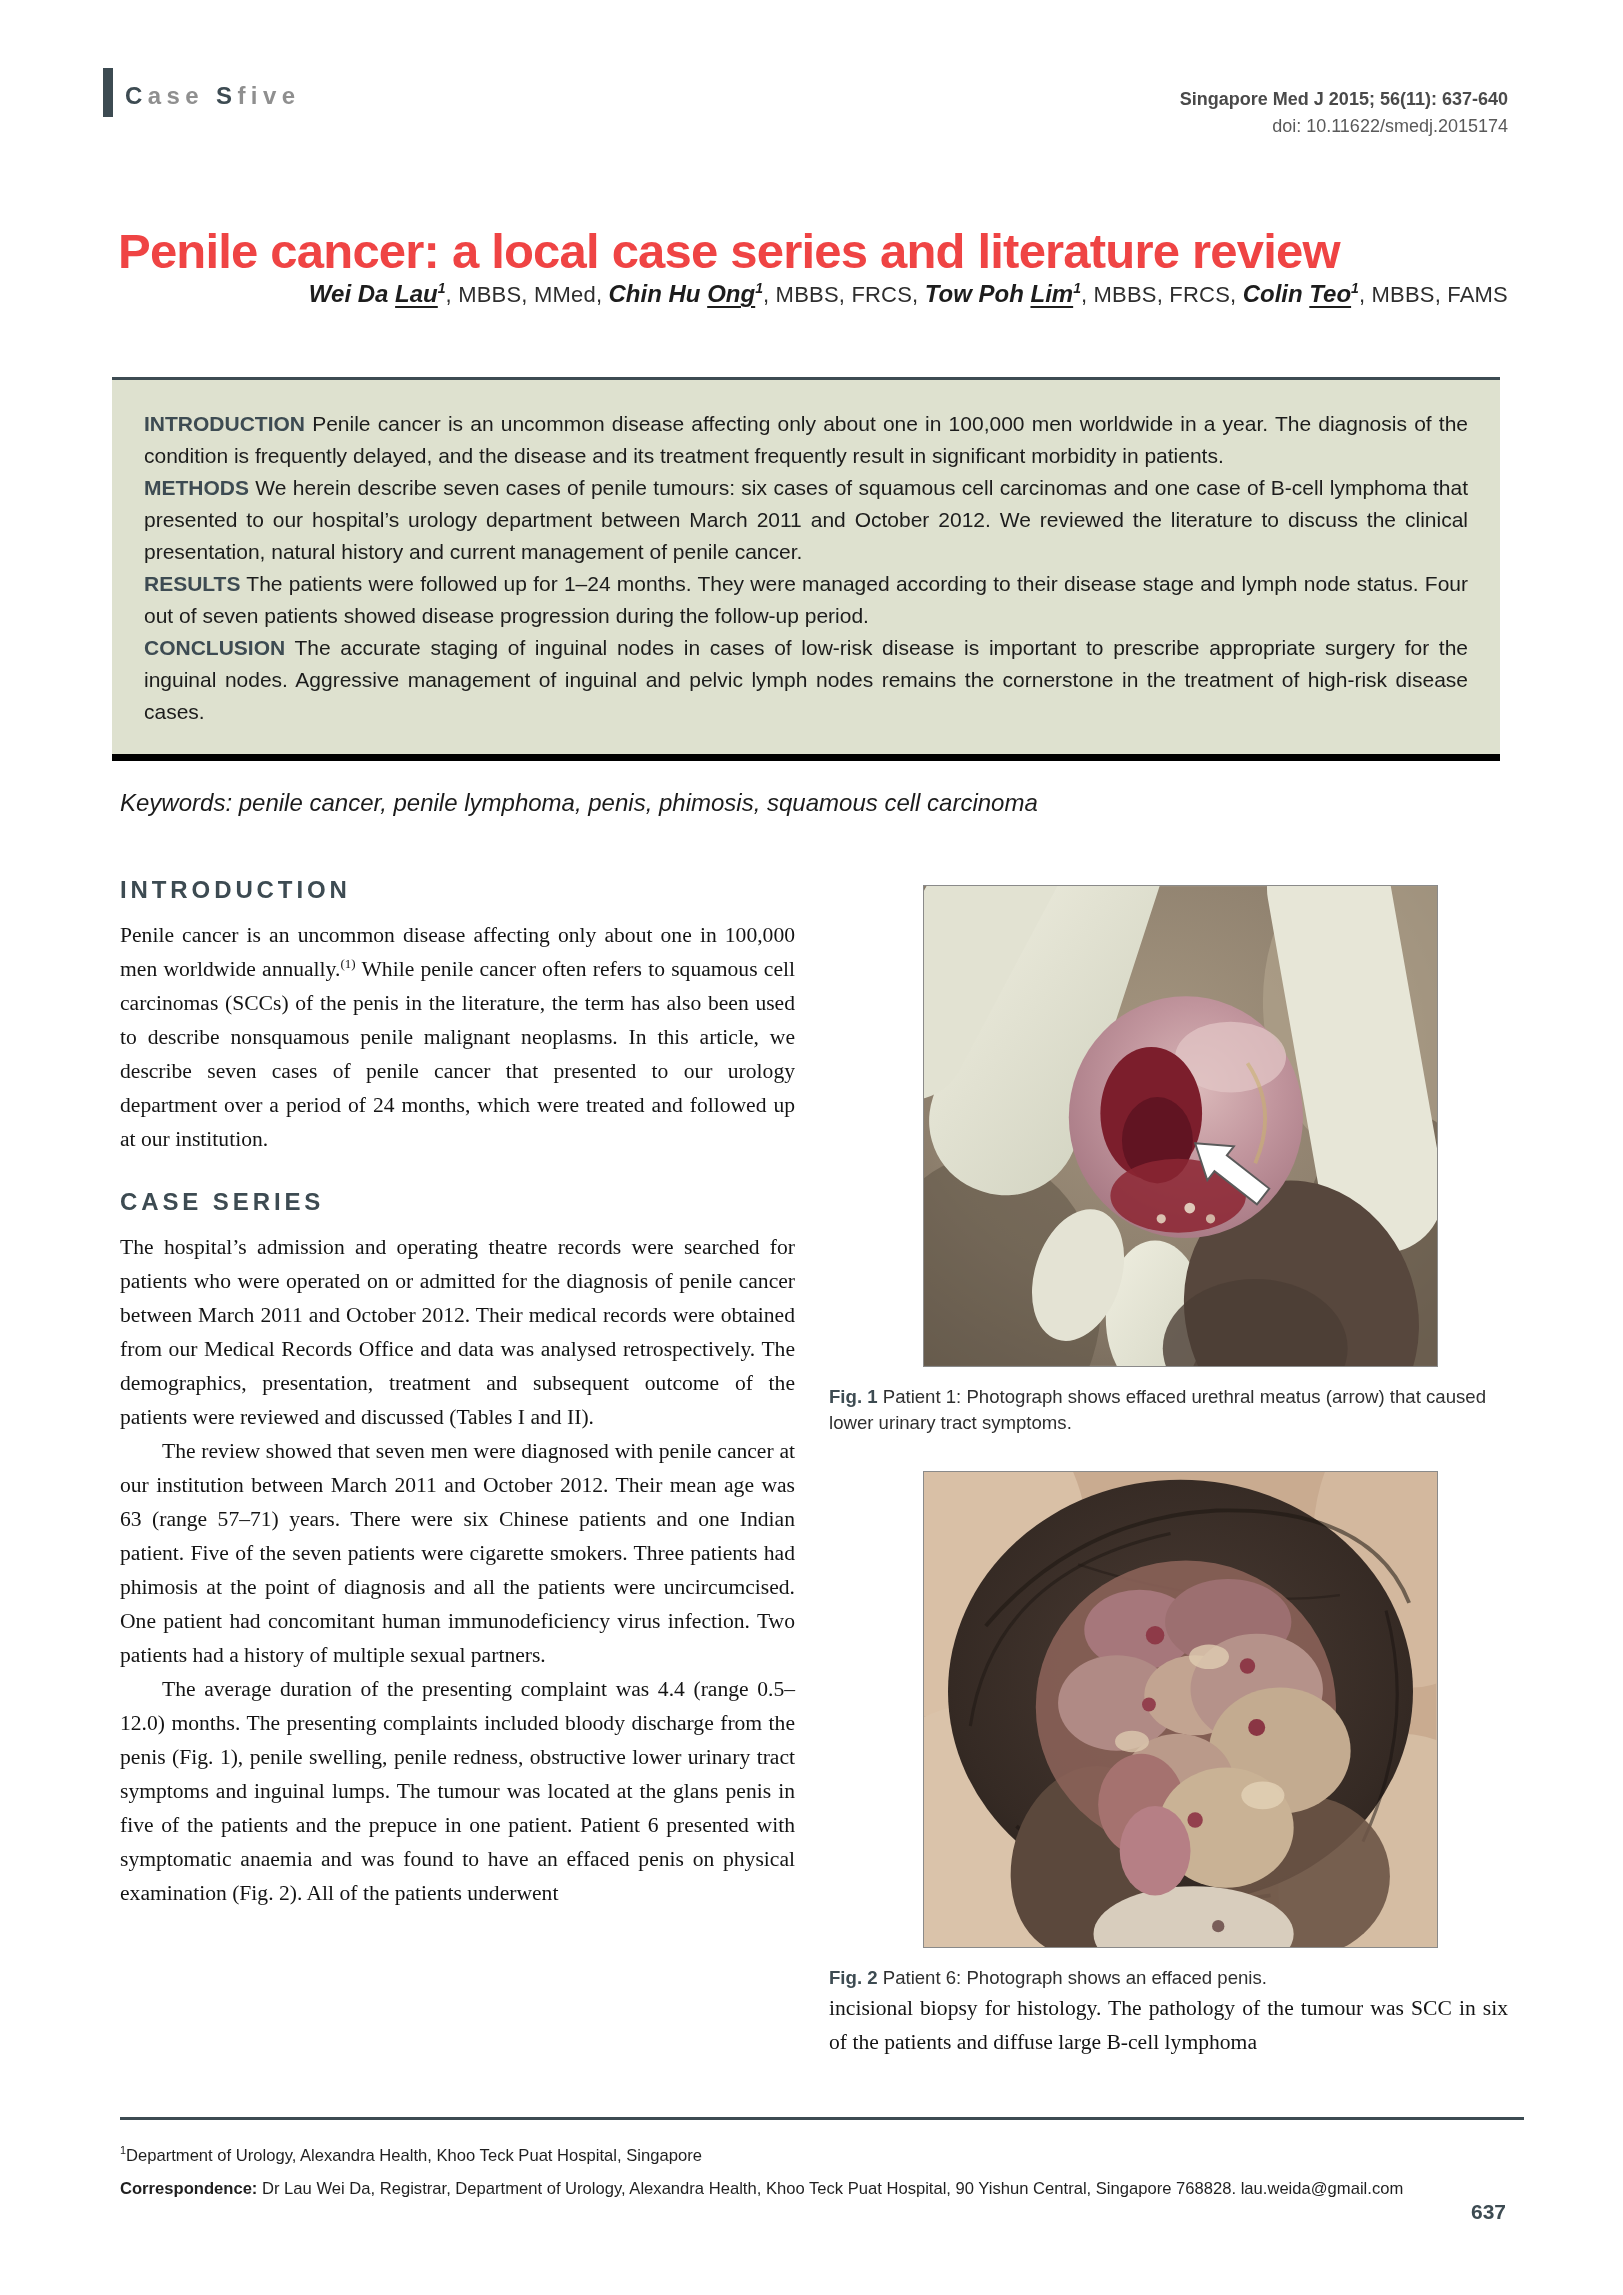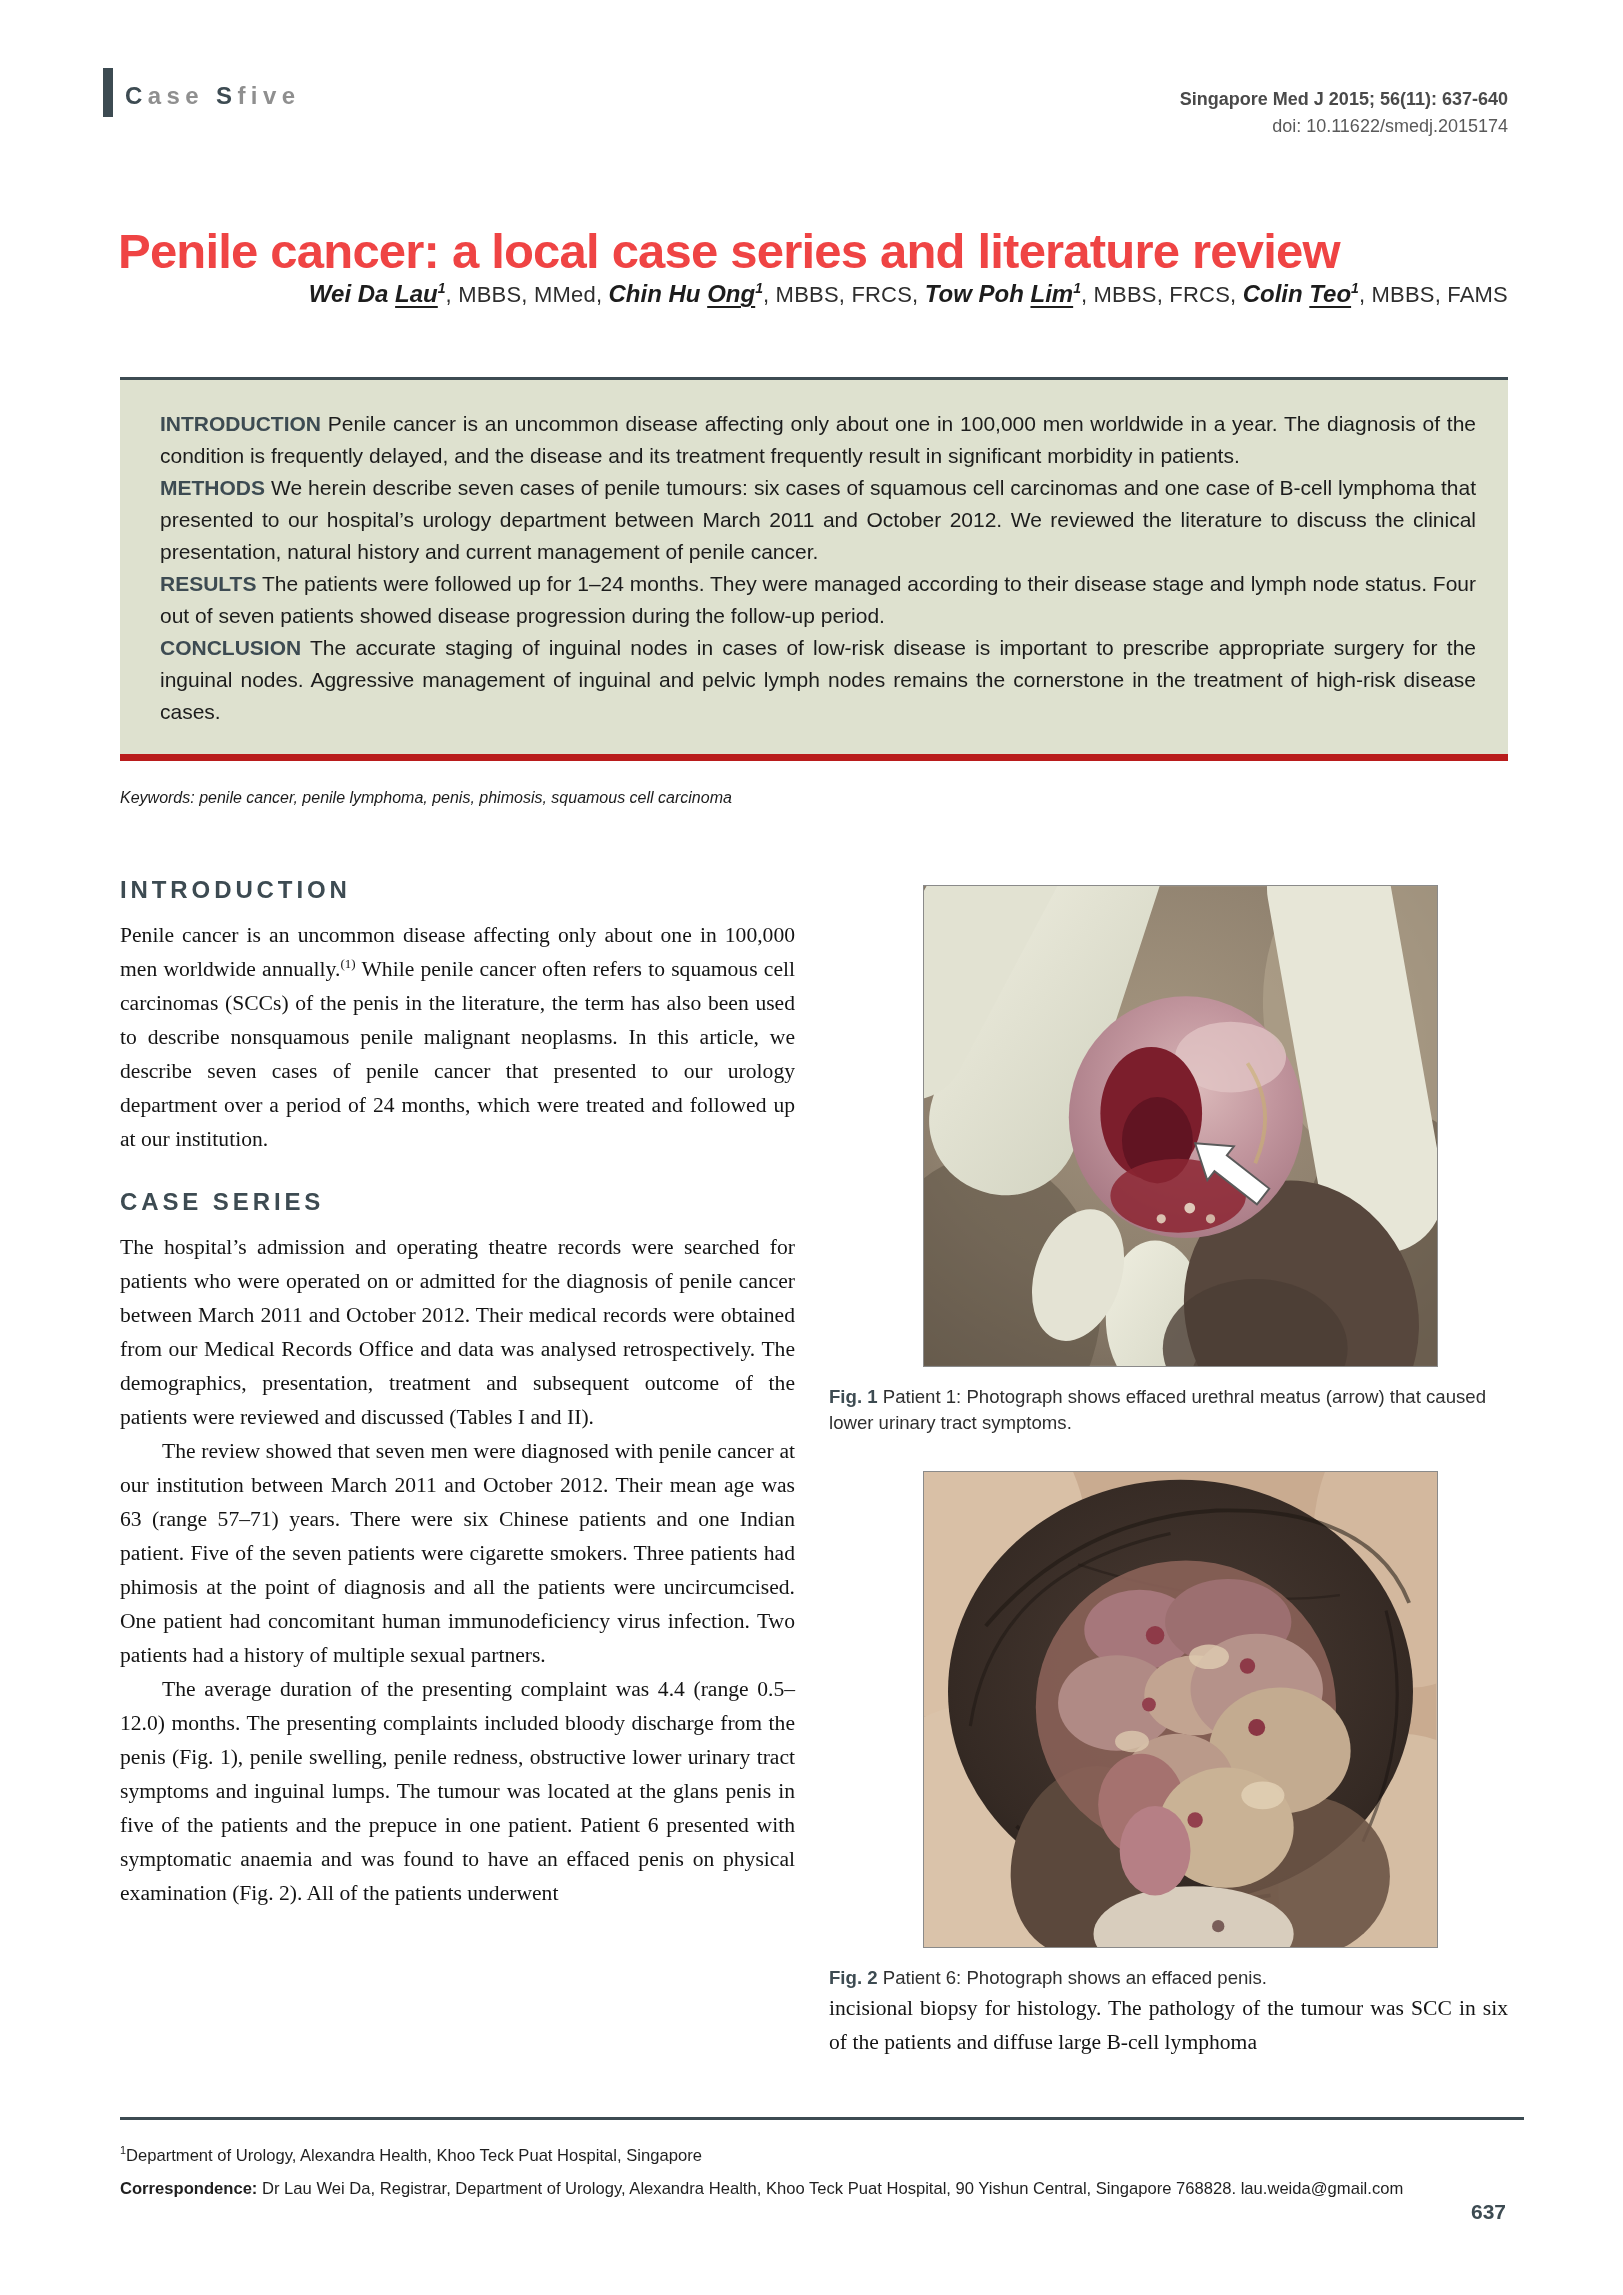--- a/index.html
+++ b/index.html
@@ -18,28 +18,28 @@
   
   .title{position:absolute;left:118px;top:193px;width:1392px;font-size:49px;line-height:1.05;
          font-weight:700;color:#ef4444;letter-spacing:-0.8px;}
   .authors{position:absolute;left:120px;right:116px;top:280px;text-align:right;white-space:nowrap;}
   .authors .nm{font-style:italic;font-weight:700;font-size:24px;color:#1d1d1d;}
   .authors .sn{text-decoration:underline;text-underline-offset:3.9px;text-decoration-thickness:1.5px;}
   .authors sup{font-size:14px;font-style:italic;font-weight:700;}
   .authors .dg{font-size:22px;color:#2e2e2e;letter-spacing:0.2px;}
 
   
-  .abstract{position:absolute;left:120px;top:377px;width:1388px;box-sizing:border-box;
-            background:#dee1cf;border-top:3.9px solid #3d4b52;border-bottom:7px solid #b91c1c;
-            padding:28px 32px 26px 40px;}
+  .abstract{position:absolute;left:112px;top:377px;width:1388px;box-sizing:border-box;
+            background:#dee1cf;border-top:3.9px solid #3d4b52;border-bottom:7px solid #000000;
+            padding:28px 32px 26px 32px;}
   .abstract p{margin:0;font-size:21px;line-height:32px;text-align:justify;color:#1c1c1c;}
   .abstract .lbl{font-weight:700;color:#3d4b52;}
 
   
-  .keywords{position:absolute;left:120px;top:789px;font-size:16px;font-style:italic;color:#1c1c1c;}
+  .keywords{position:absolute;left:120px;top:789px;font-size:24px;font-style:italic;color:#1c1c1c;}
 
   
   .columns{position:absolute;left:120px;top:876px;width:1388px;display:flex;gap:34px;}
   .col-left{width:675px;}
   .col-right{width:679px;}
   h2.sec{margin:0 0 14px 0;font-size:24px;font-weight:700;letter-spacing:3.9px;color:#3d4b52;}
   h2.sec.second{margin-top:32px;}
   p.body{margin:0;font-family:"Liberation Serif",serif;font-size:21.6px;line-height:34px;
          text-align:justify;color:#141414;}
   p.body sup{font-size:13px;line-height:0;}

